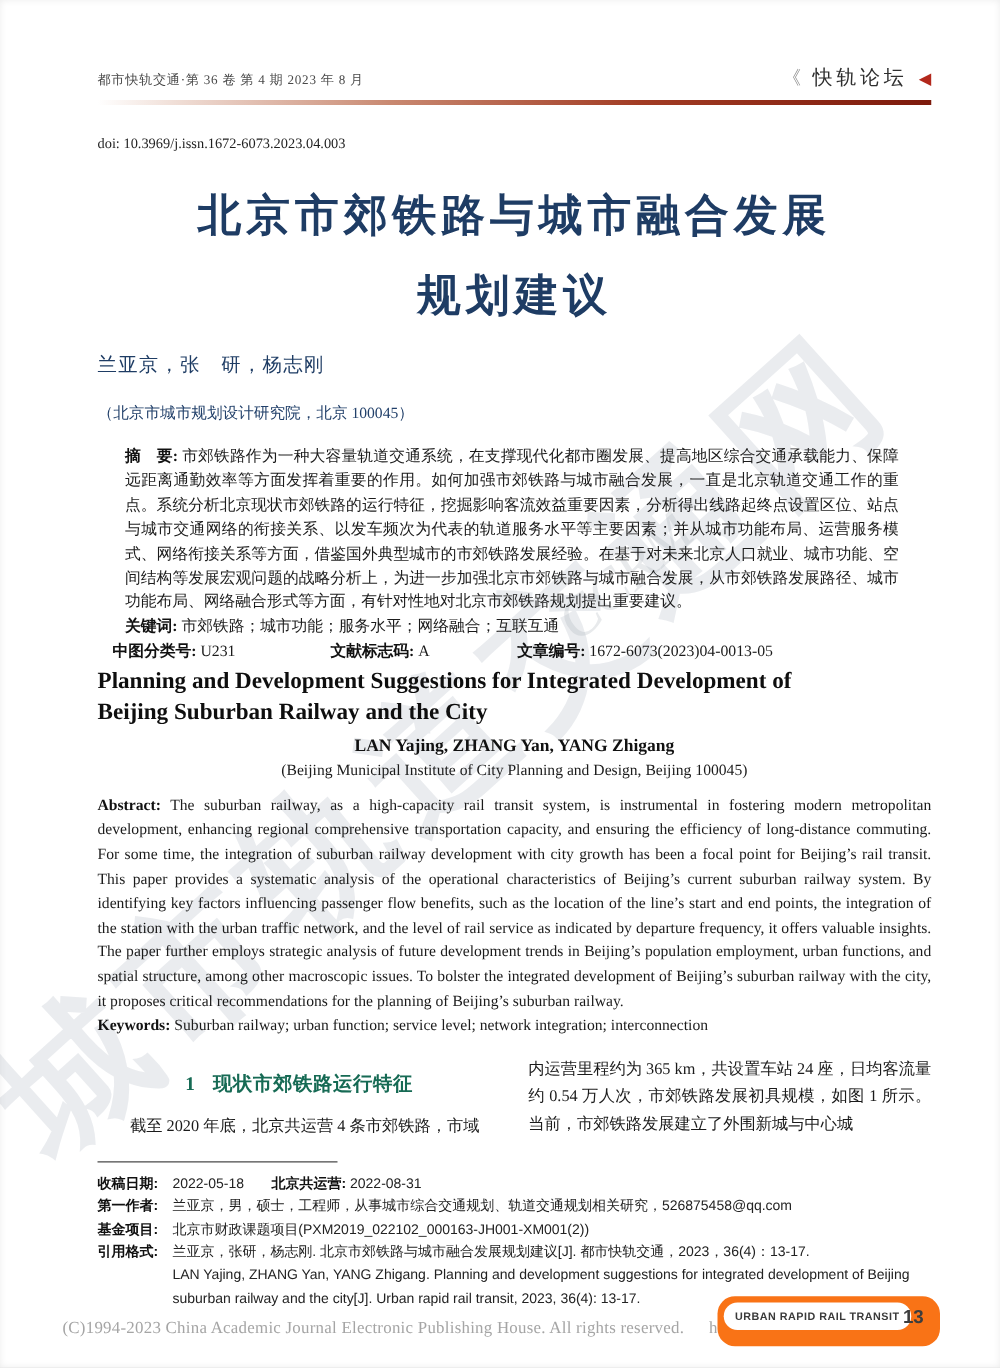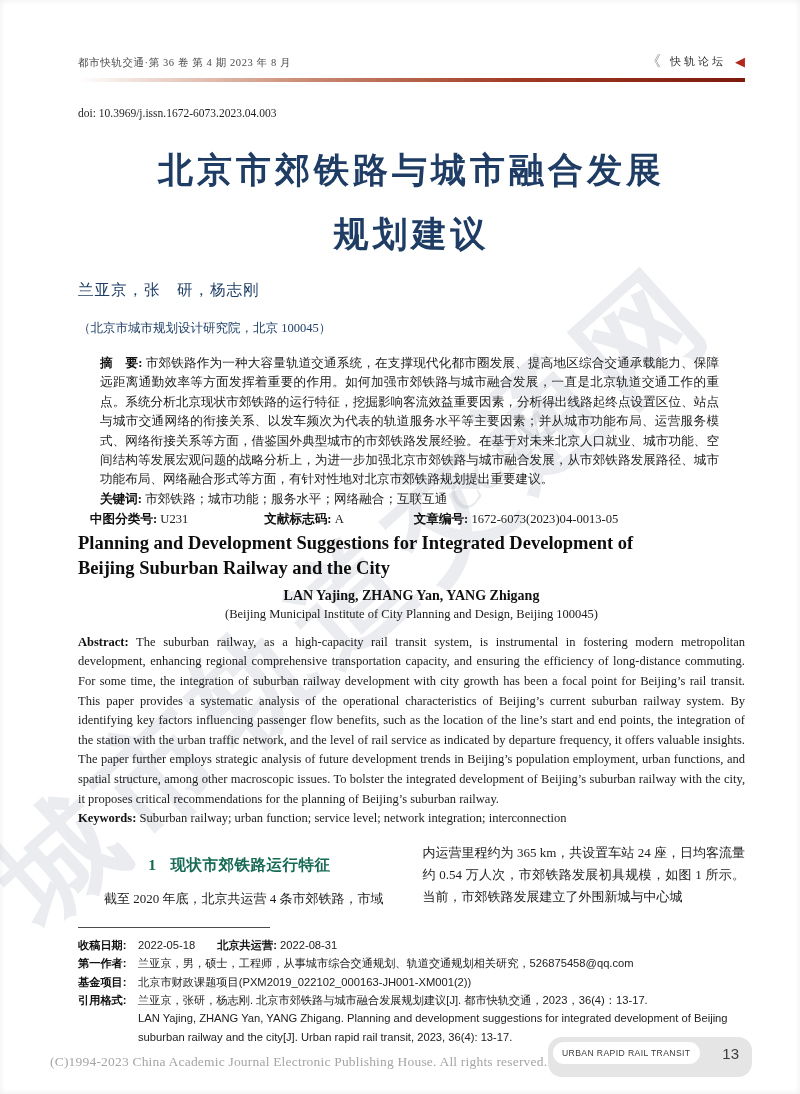--- a/index.html
+++ b/index.html
@@ -13,21 +13,21 @@
     overflow: hidden;
     box-shadow: inset 0 0 6px rgba(0,0,0,0.08);
   }
   .content { padding: 52px 55px 0 78px; position: relative; z-index: 2; }
 
   
   .hdr-row { display: flex; justify-content: space-between; align-items: baseline; }
   .journal-info { font-size: 10.5px; color: #4a4a4a; letter-spacing: 0.6px; }
   .forum-wrap { display: flex; align-items: center; gap: 9px; }
   .guillemet { color: #8d8d8d; font-size: 15px; }
-  .forum-label { font-size: 11px; color: #2e2e2e; letter-spacing: 3px; }
+  .forum-label { font-size: 16px; color: #2e2e2e; letter-spacing: 3px; }
   .tri { color: #b3281c; font-size: 13px; line-height: 1; }
   .red-rule {
     margin-top: 7px; height: 4px;
     background: linear-gradient(to right, #ffffff 0%, #efdcd4 10%, #c98971 35%, #a23c24 65%, #7d1a0c 100%);
   }
   .doi-line { margin-top: 25px; font-size: 11.5px; color: #1f1f1f; }
 
   
   .title-cn {
     margin-top: 20px; text-align: center;
@@ -73,22 +73,22 @@
 
   
   .copyright {
     position: absolute; left: 50px; bottom: 24px; z-index: 1;
     font-size: 13.5px; color: #a5a5a5; letter-spacing: 0.2px;
     font-family: "Liberation Serif", serif;
   }
   .copyright .url { margin-left: 20px; }
   .badge {
     position: absolute; right: 48px; bottom: 17px; z-index: 3;
-    width: 204px; height: 40px;
-    background: #e5e5e5; border-radius: 14px;
+    width: 178px; height: 40px;
+    background: #f97316; border-radius: 14px; font-weight: bold;
   }
   .badge-pill {
     position: absolute; left: 5px; top: 5px; height: 22px;
     background: #ffffff; border-radius: 11px;
     padding: 0 9px; line-height: 22px;
     font-family: "Liberation Sans", sans-serif;
     font-size: 8.6px; letter-spacing: 0.4px; color: #3a3a3a; white-space: nowrap;
   }
   .badge-num {
     position: absolute; right: 13px; top: 8px;

